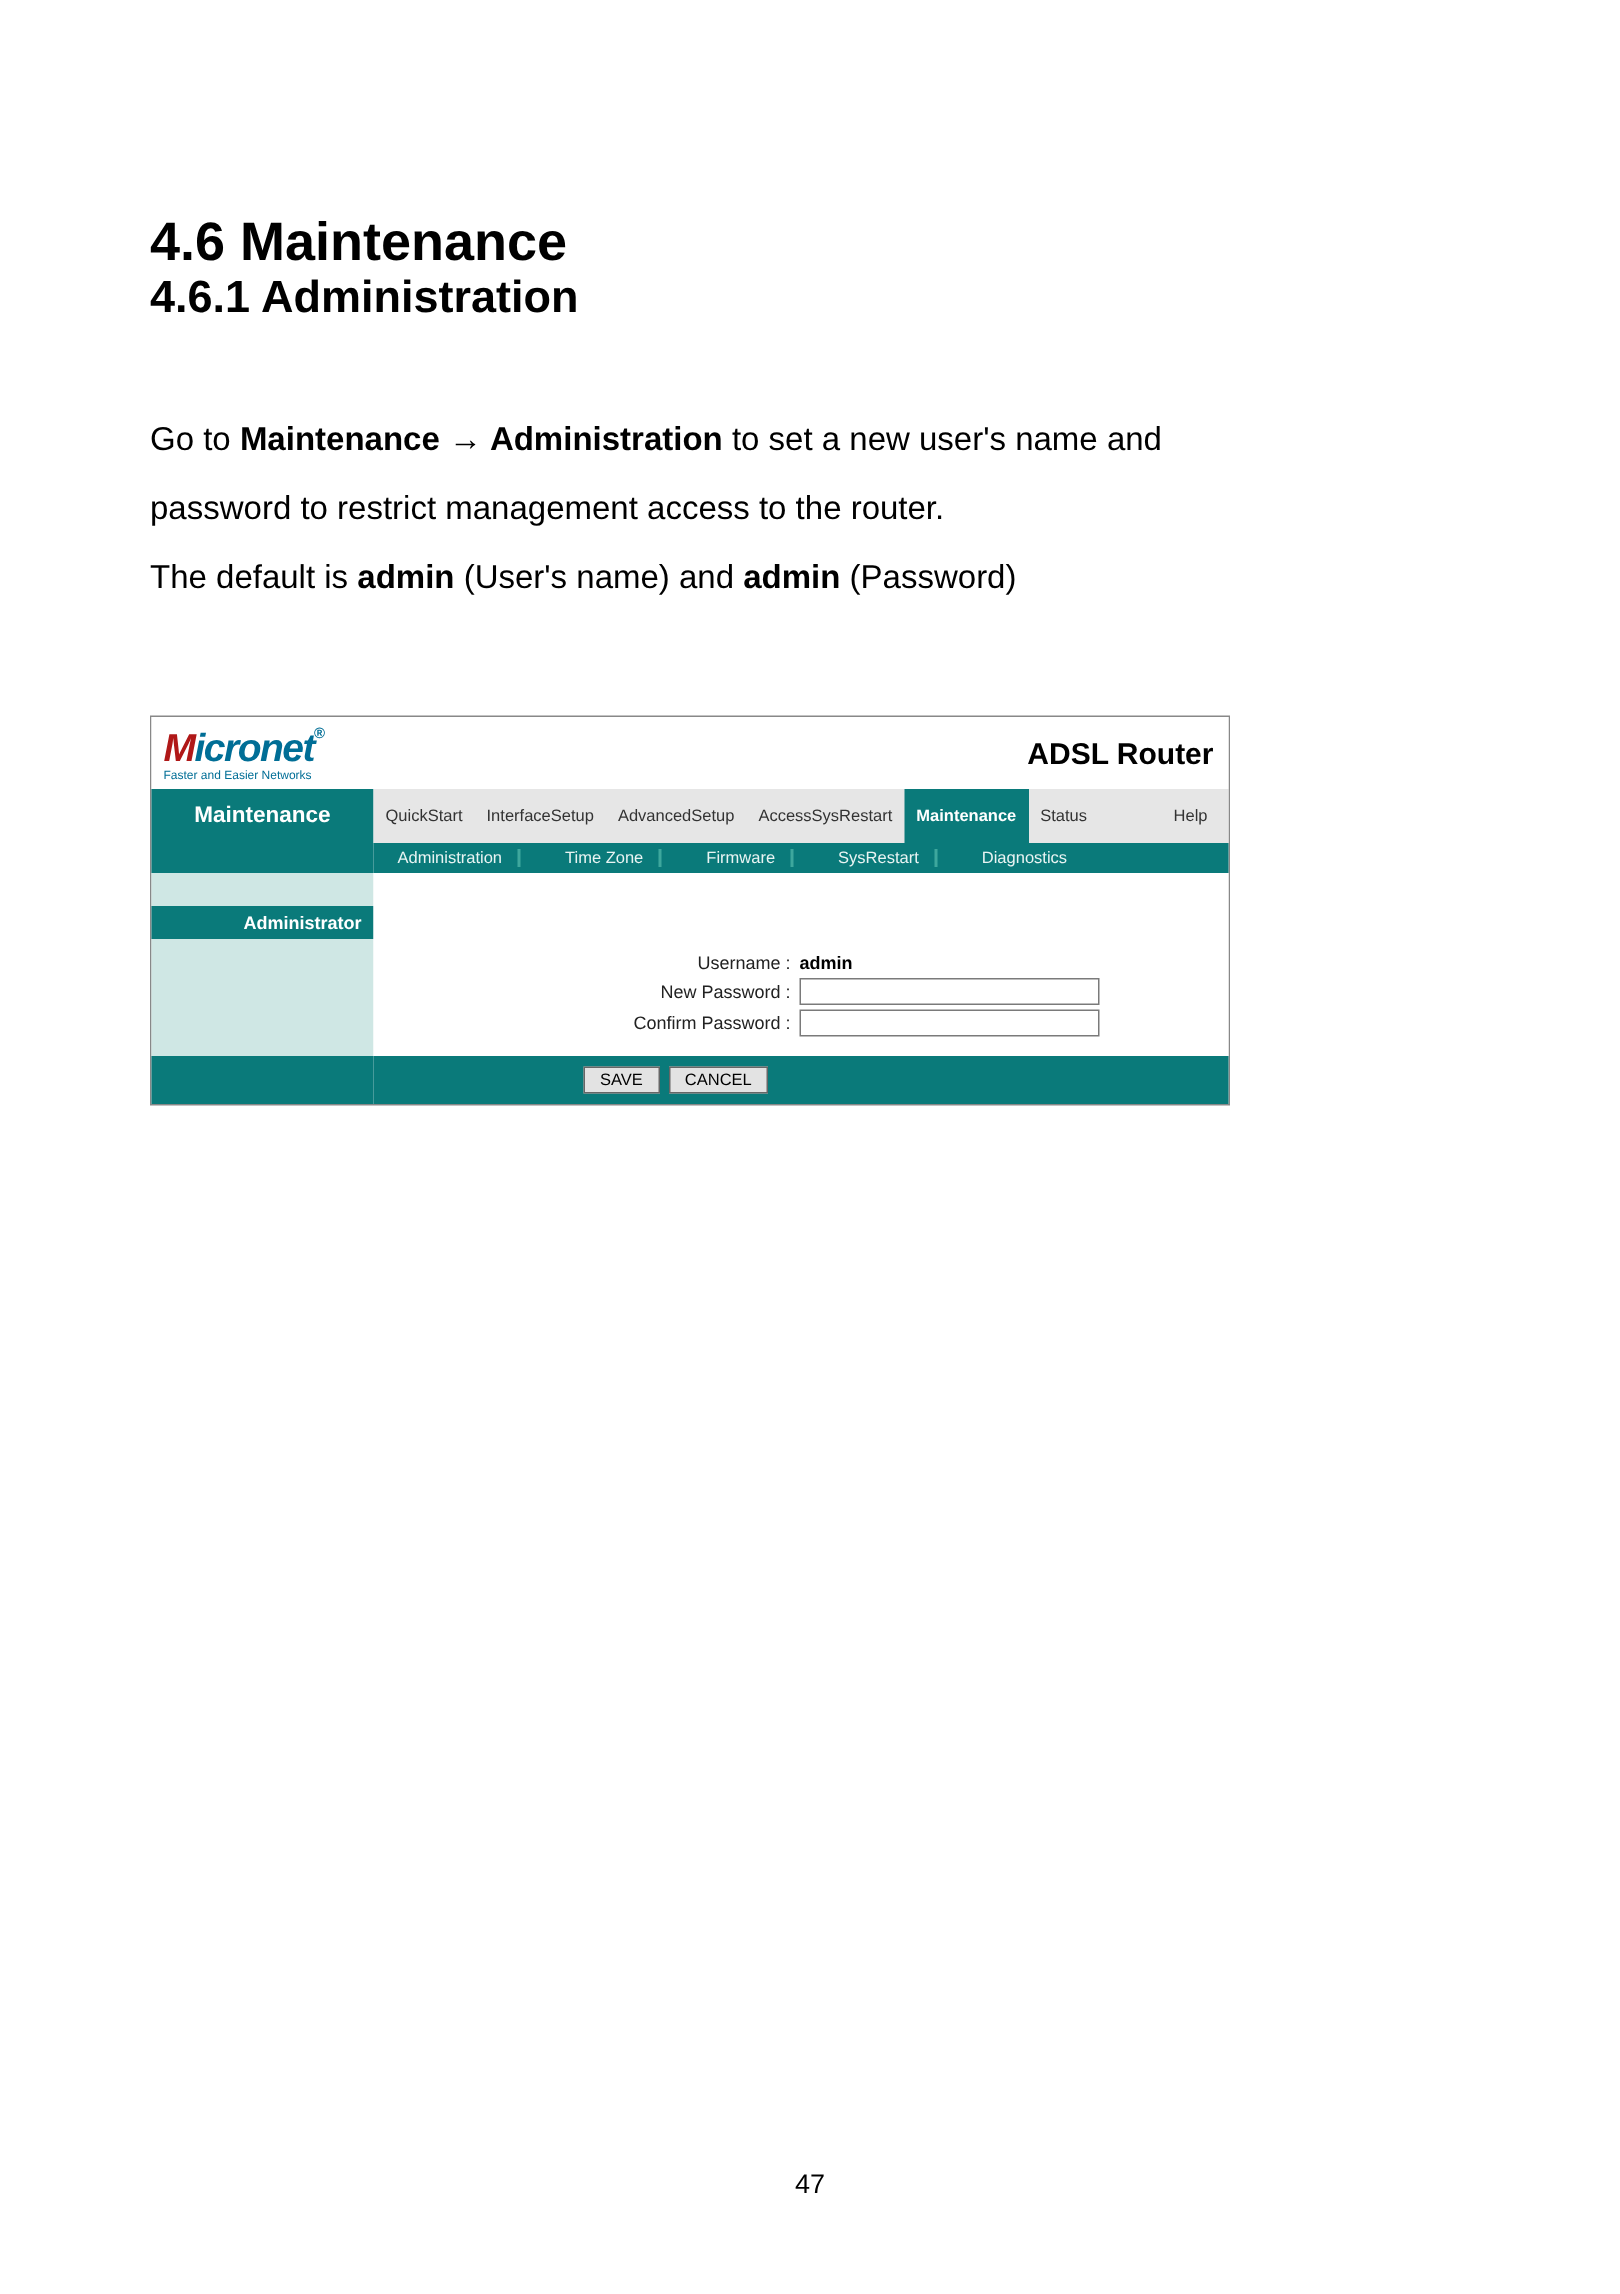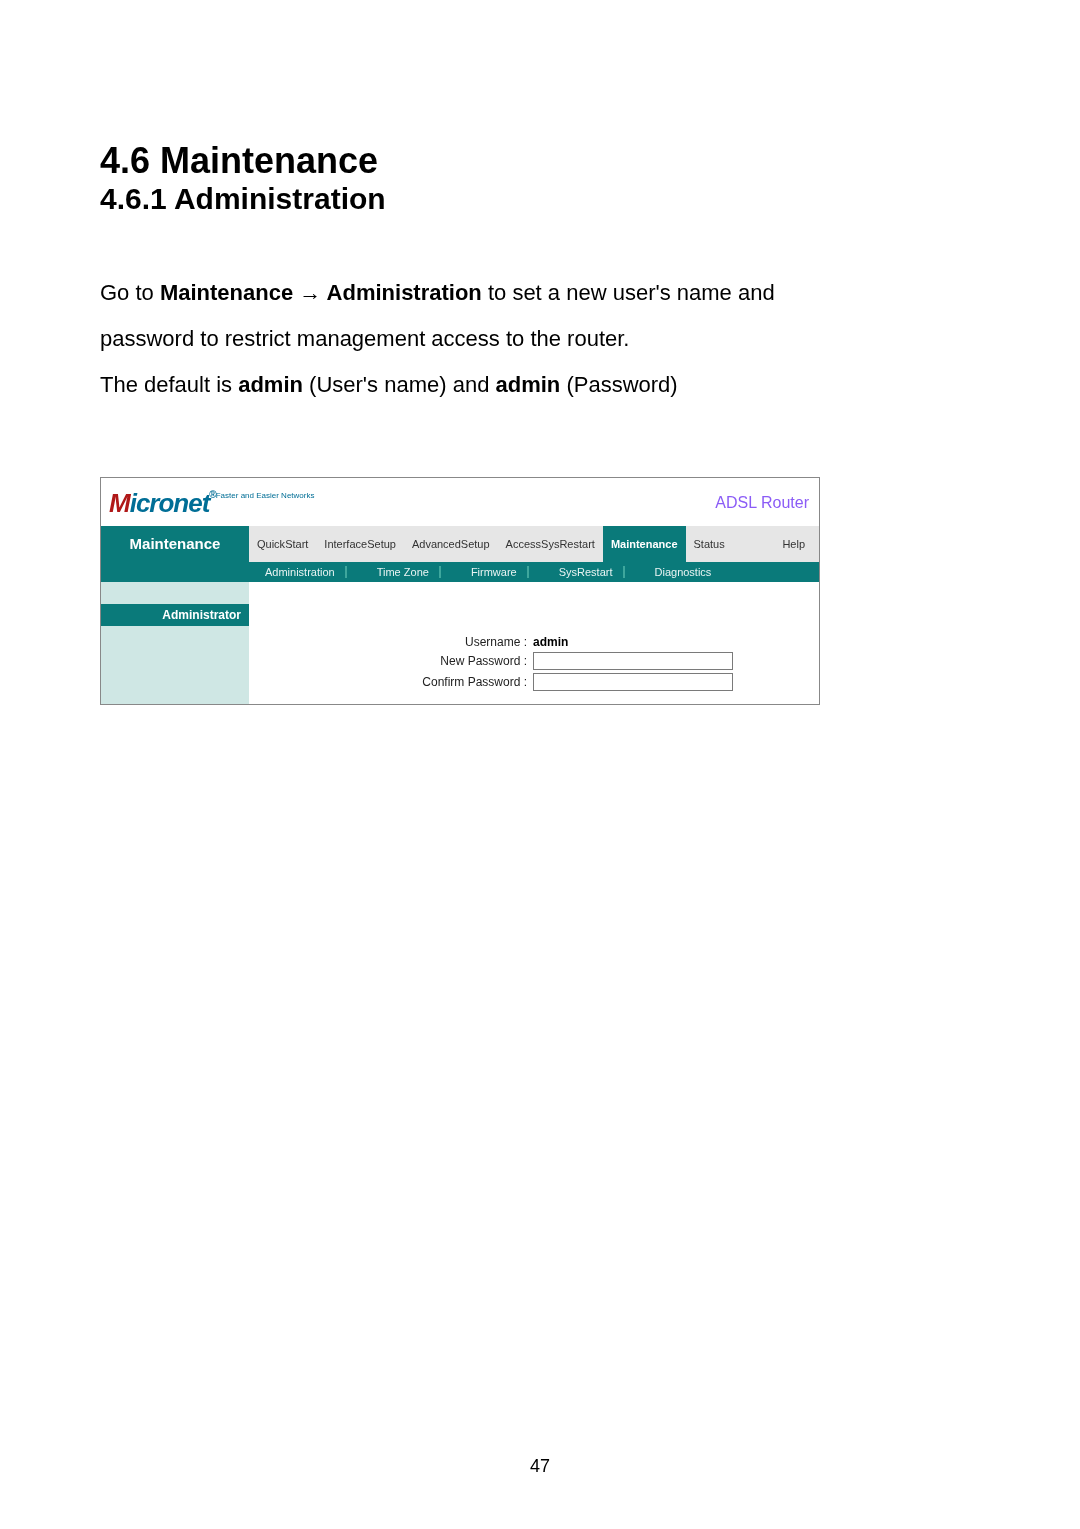--- a/index.html
+++ b/index.html
@@ -41,42 +41,42 @@
   .ss-header {
     display: flex;
     align-items: center;
     justify-content: space-between;
     background: #fff;
     padding: 4px 10px 2px 8px;
     height: 48px;
   }
   .logo {
     display: flex;
-    flex-direction: row;
+    flex-direction: column;
     line-height: 1;
   }
   .logo-main {
     font-family: "Arial Black", Arial, sans-serif;
     font-size: 26px;
     font-weight: 900;
     font-style: italic;
     color: #006e96;
     letter-spacing: -1px;
   }
   .logo-main .m { color: #b01818; }
   .logo-sub {
     font-size: 8px;
     color: #006e96;
     margin-top: 2px;
     font-family: Arial, sans-serif;
   }
   .adsl-router {
-    font-weight: normal;
-    font-size: 16px;
-    color: #8b5cf6;
+    font-weight: bold;
+    font-size: 20px;
+    color: #000000;
   }
 
   
   .ss-navwrap {
     display: flex;
     align-items: stretch;
   }
   .left-col {
     width: 148px;
     flex-shrink: 0;
@@ -217,21 +217,21 @@
   .action-row button {
     font-size: 11px;
     padding: 2px 10px;
     border: 1px solid #666;
     background: #e3e3e3;
     cursor: pointer;
   }
 
   .page-number {
     position: absolute;
-    bottom: 52px;
+    bottom: 62px;
     left: 0;
     width: 100%;
     text-align: center;
     font-size: 18px;
     color: #000;
   }
 </style>
 </head>
 <body>
 
@@ -324,17 +324,24 @@
           <span class="lbl">New Password :</span>
           <input type="password" style="">
         </div>
         <div class="form-line">
           <span class="lbl">Confirm Password :</span>
           <input type="password" style="">
         </div>
       </div>
     </div>
 
+    <div class="action-row">
+      <div class="la"></div>
+      <div class="ra">
+        <button>SAVE</button>
+        <button>CANCEL</button>
+      </div>
+    </div>
 
   </div>
 </div>
 
 <div class="page-number">47</div>
 
 </body></html>

